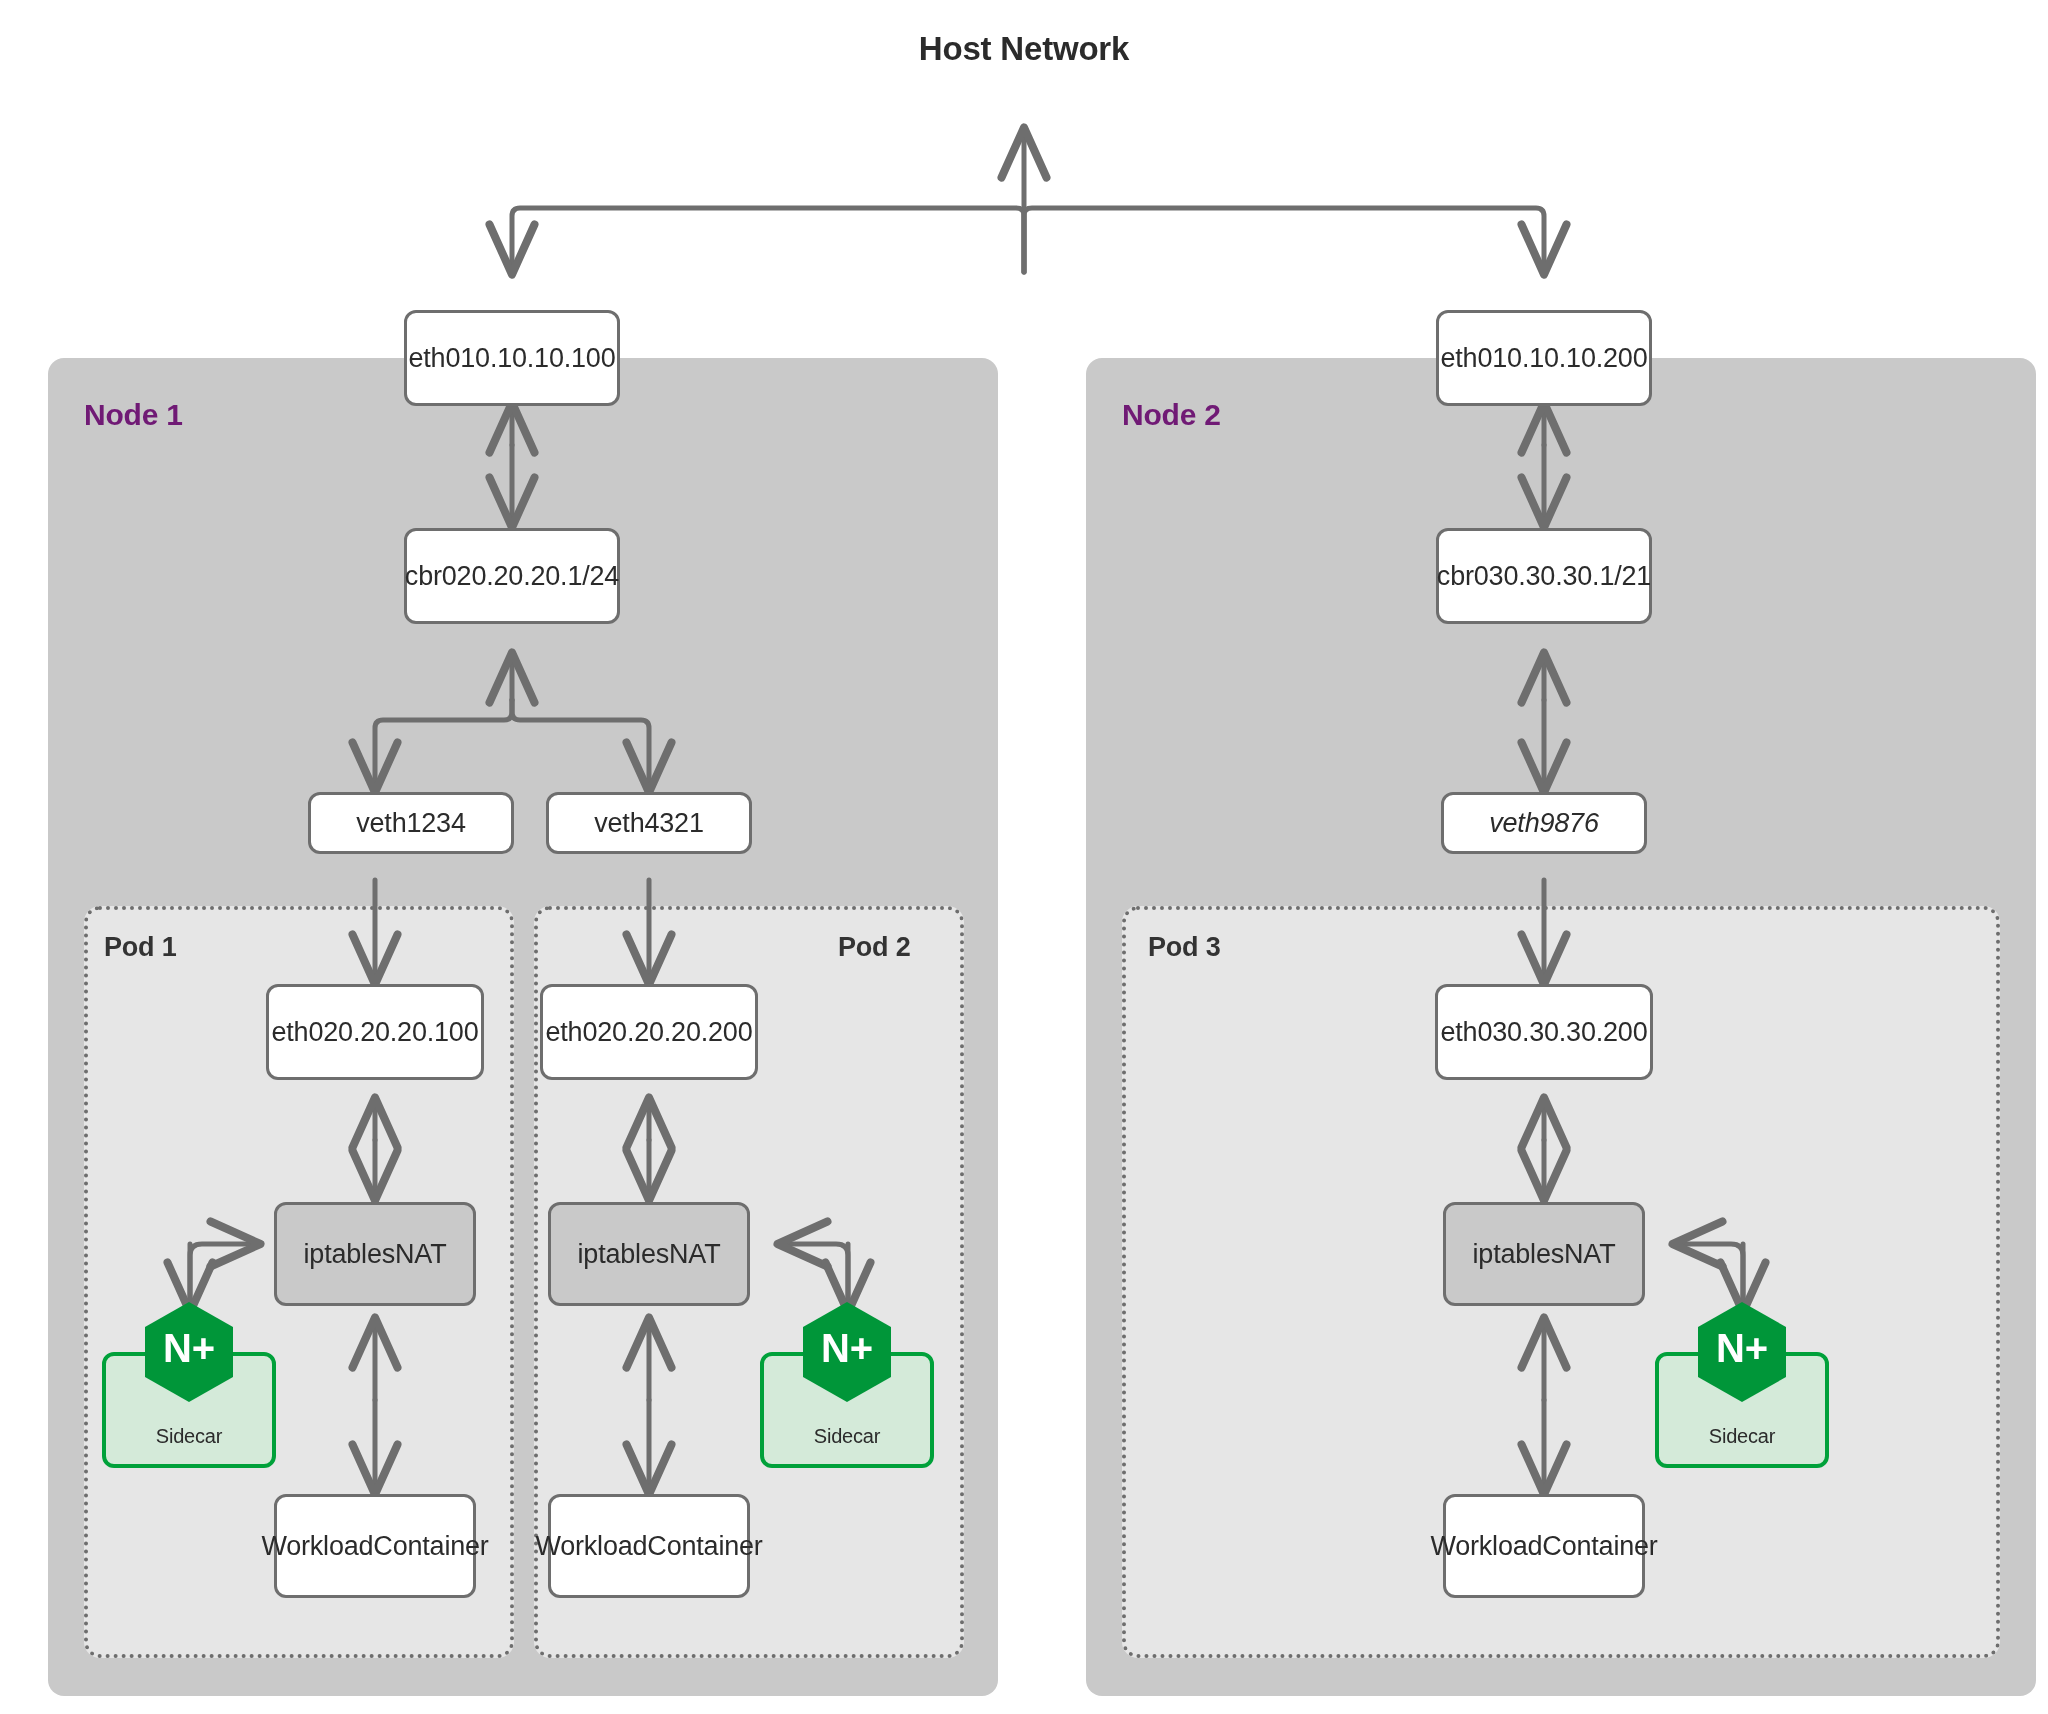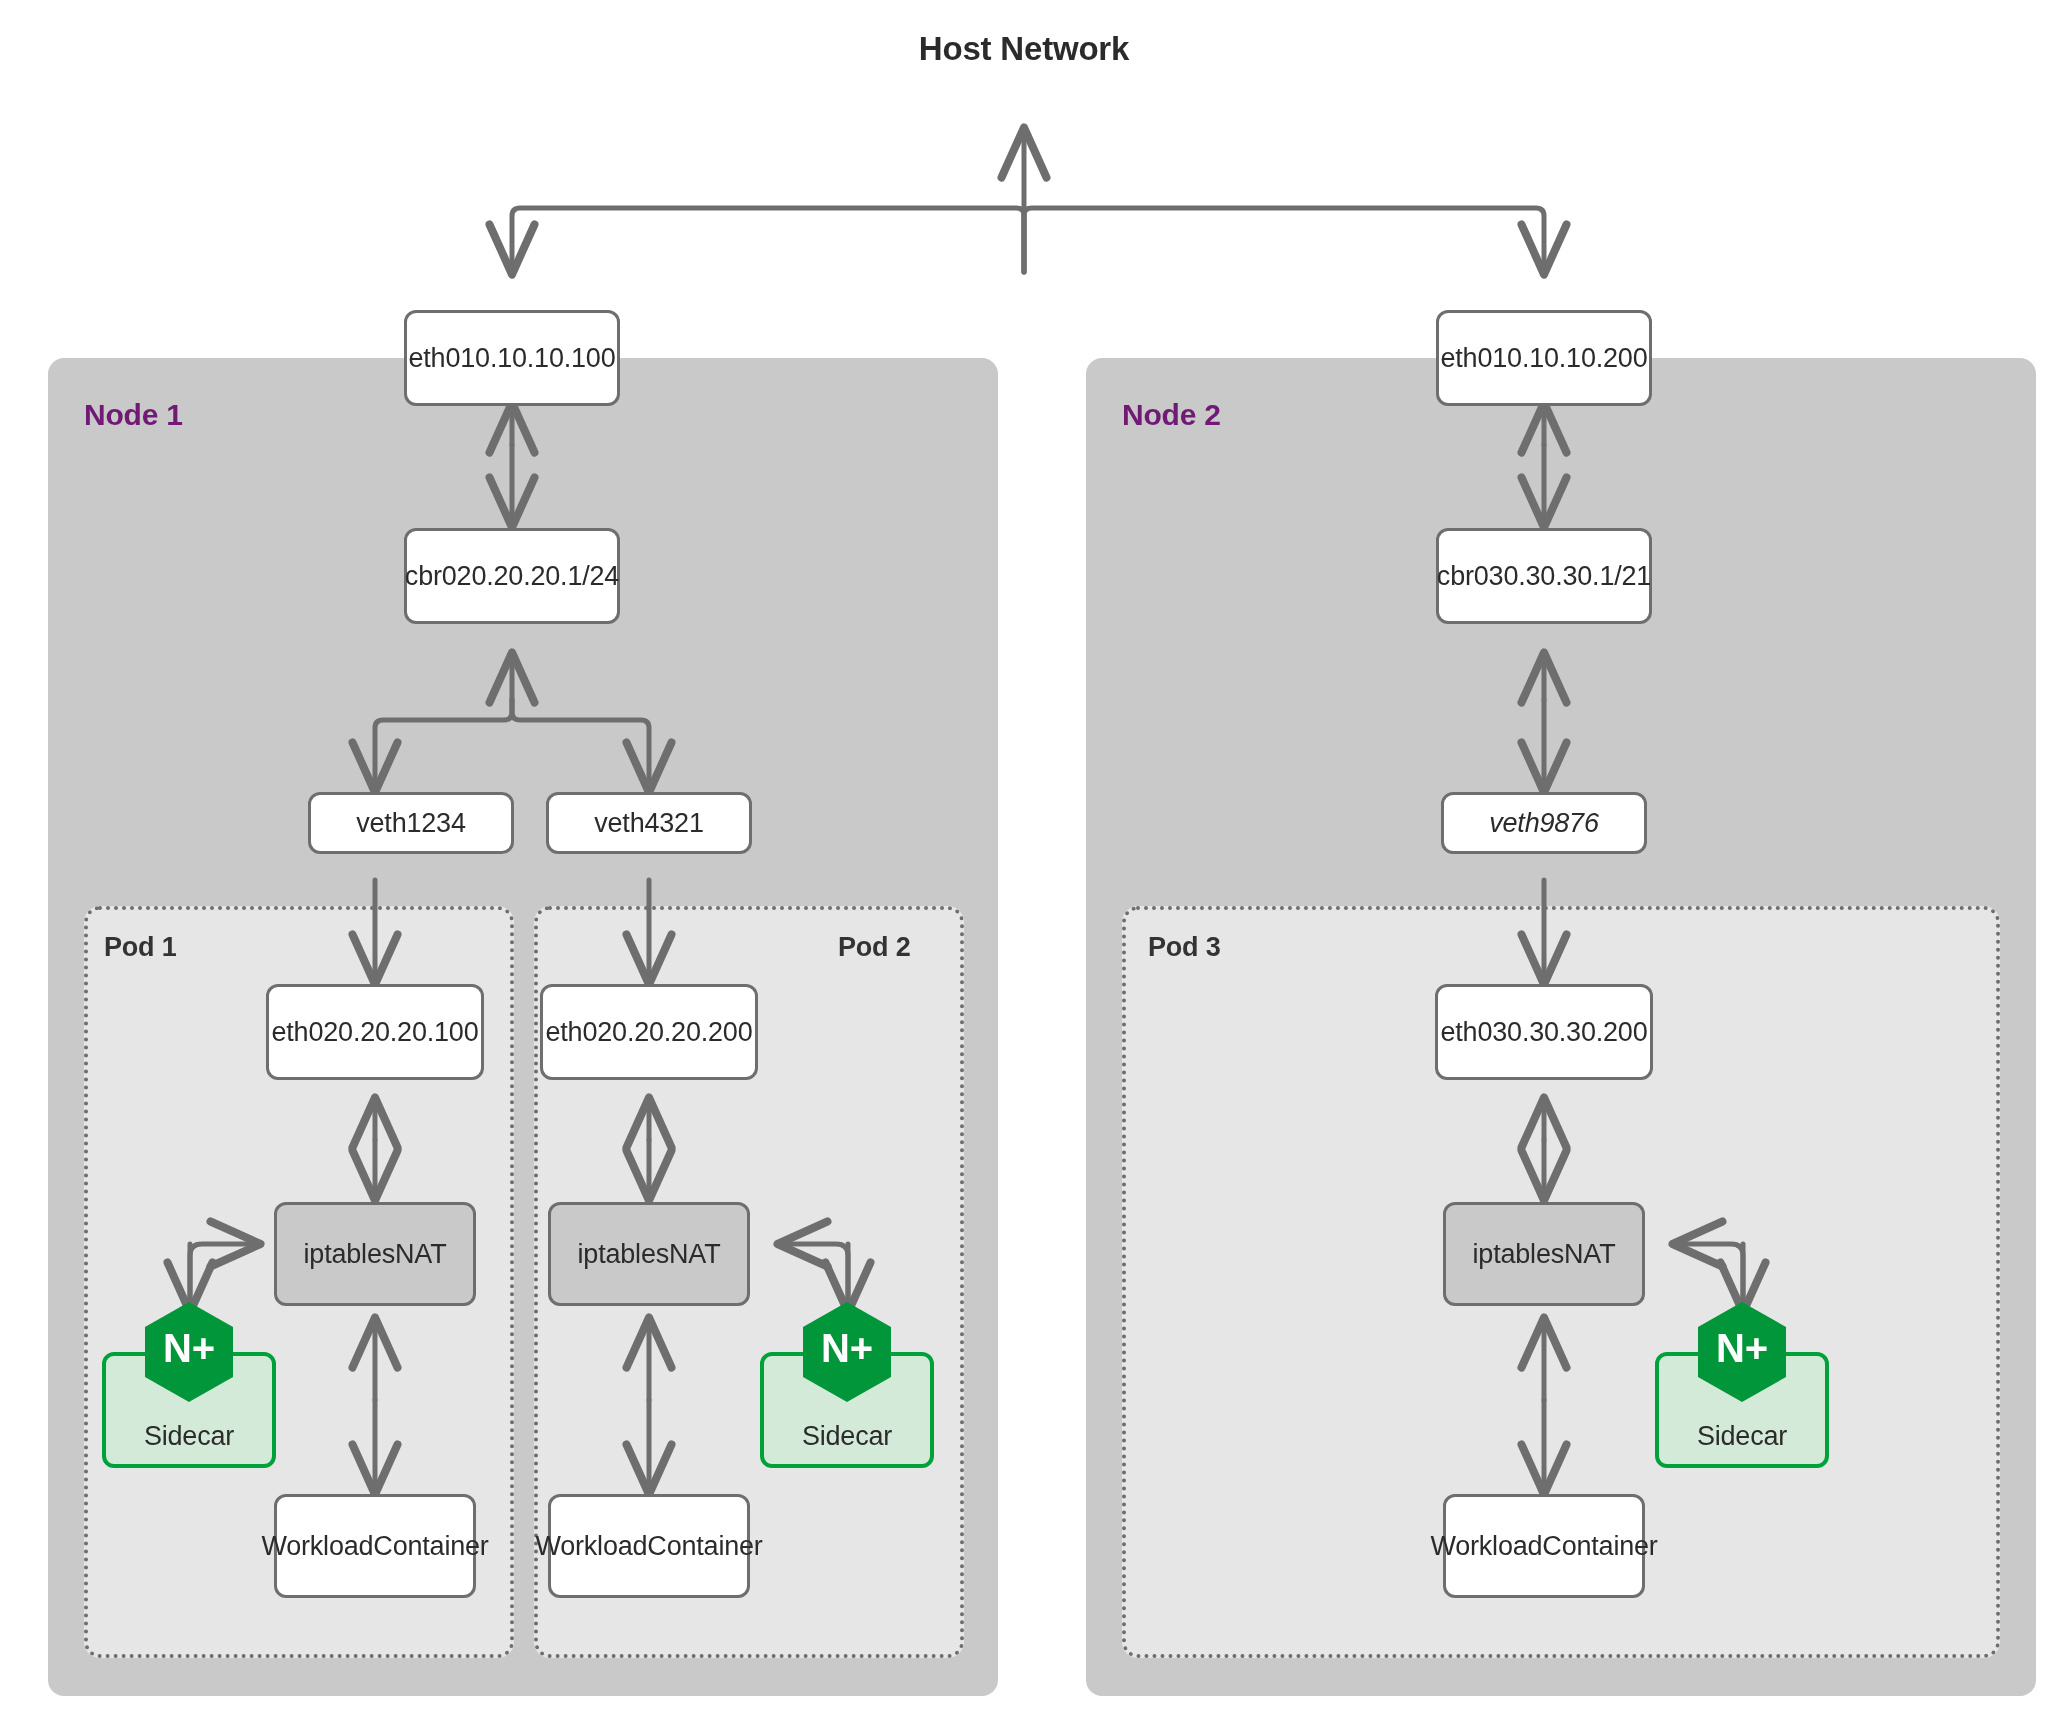--- a/index.html
+++ b/index.html
@@ -107,21 +107,21 @@
     background: #d4ead9;
     border: 4px solid #00a13a;
     border-radius: 12px;
     box-sizing: border-box;
     display: flex;
     align-items: flex-end;
     justify-content: center;
     z-index: 7;
   }
   .sidecar .sc-label {
-    font-size: 27px;
+    font-size: 20px;
     line-height: 32px;
     color: #2b2b2b;
     padding-bottom: 12px;
     letter-spacing: -0.2px;
   }
   .nplus {
     position: absolute;
     width: 94px;
     height: 104px;
     z-index: 9;

